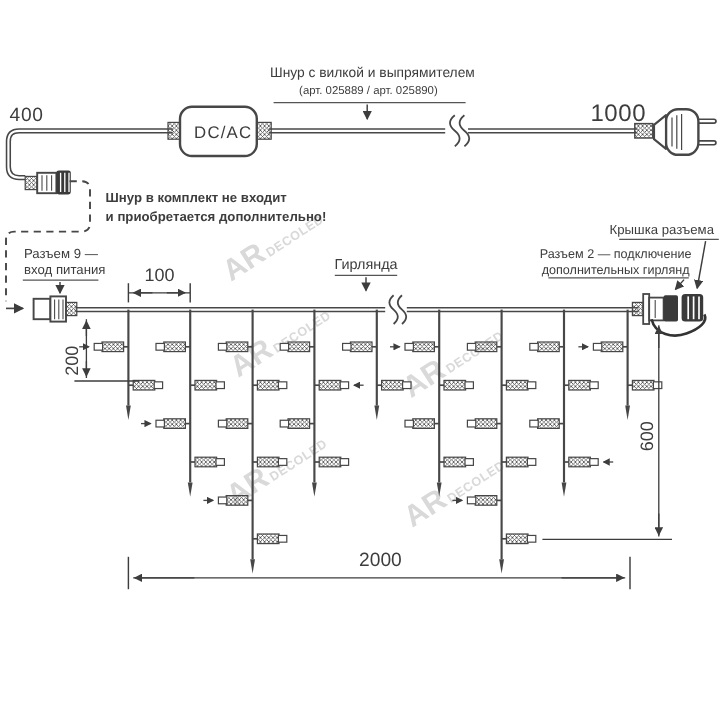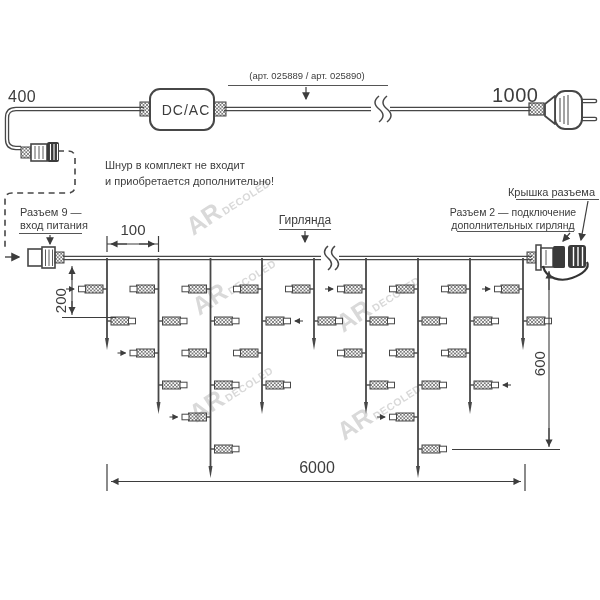--- a/index.html
+++ b/index.html
@@ -2,21 +2,21 @@
 <html><head>
 <meta charset="utf-8">
 <style>
   html,body{margin:0;padding:0;background:#fff;}
   #stage{position:relative;width:600px;height:600px;background:#fff;overflow:hidden;
          font-family:"Liberation Sans",sans-serif;}
   #art{position:absolute;left:0;top:0;}
   .lbl{position:absolute;color:#3d3d3d;white-space:nowrap;line-height:1.15;
        font-family:"Liberation Sans",sans-serif;}
   .ctr{text-align:center;}
-  .bold{font-weight:400;margin-left:17px;}
+  .bold{font-weight:700;}
   .rot{transform:rotate(-90deg);}
   .wm{position:absolute;display:flex;align-items:flex-end;gap:2px;color:#d9d9d9;
       transform:rotate(-33deg);pointer-events:none;user-select:none;}
   .wm .wa{font-size:25px;font-weight:700;line-height:1;}
   .wm .wd{font-size:10.5px;font-weight:700;letter-spacing:.5px;margin-bottom:3px;line-height:1;}
 </style>
 </head>
 <body>
 
 <div id="stage">
@@ -308,31 +308,32 @@
       <line x1="588" y1="201" x2="581" y2="240" stroke="#3d3d3d" stroke-width="1.2" marker-end="url(#arw)"></line>
       <line x1="457" y1="231.5" x2="574" y2="231.5" stroke="#555" stroke-width="1"></line>
       <line x1="570" y1="233" x2="563" y2="241" stroke="#3d3d3d" stroke-width="1.2" marker-end="url(#arw)"></line>
     </g>
   </svg>
 
   <div class="lbl" style="left:8px;top:88px;font-size:16px;letter-spacing:.5px">400</div>
   <div class="lbl" style="left:492px;top:84px;font-size:20px;letter-spacing:.5px">1000</div>
   <div class="lbl ctr" style="left:150px;top:102px;width:72px;font-size:14px;letter-spacing:1px">DC/AC</div>
 
+  <div class="lbl ctr" style="left:225px;top:55px;width:164px;font-size:11.5px">Шнур с вилкой и выпрямителем</div>
   <div class="lbl ctr" style="left:225px;top:71px;width:164px;font-size:9.5px">(арт. 025889 / арт. 025890)</div>
 
   <div class="lbl bold" style="left:88px;top:159px;font-size:11px">Шнур в комплект не входит</div>
   <div class="lbl bold" style="left:88px;top:175px;font-size:11px">и приобретается дополнительно!</div>
 
   <div class="lbl" style="left:20px;top:206px;font-size:11px">Разъем 9 —</div>
   <div class="lbl" style="left:20px;top:219px;font-size:11px">вход питания</div>
 
   <div class="lbl ctr" style="left:269px;top:214px;width:72px;font-size:12px">Гирлянда</div>
 
   <div class="lbl" style="left:504px;top:186px;width:95px;font-size:11px;text-align:center">Крышка разъема</div>
   <div class="lbl ctr" style="left:448px;top:206px;width:130px;font-size:10.5px">Разъем 2 — подключение</div>
   <div class="lbl ctr" style="left:448px;top:219px;width:130px;font-size:10.5px">дополнительных гирлянд</div>
 
   <div class="lbl ctr" style="left:107px;top:221px;width:52px;font-size:15px">100</div>
   <div class="lbl ctr rot" style="left:36px;top:292px;width:50px;font-size:15px">200</div>
   <div class="lbl ctr rot" style="left:515px;top:355px;width:50px;font-size:15px">600</div>
-  <div class="lbl ctr" style="left:288px;top:459px;width:58px;font-size:16px">6000</div>
+  <div class="lbl ctr" style="left:288px;top:459px;width:58px;font-size:16px">2000</div>
 </div>
 
 </body></html>

